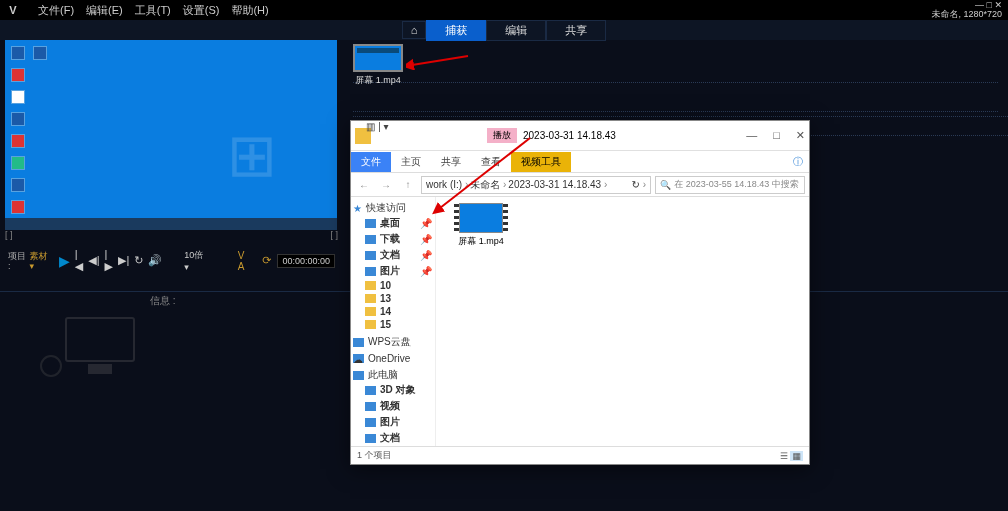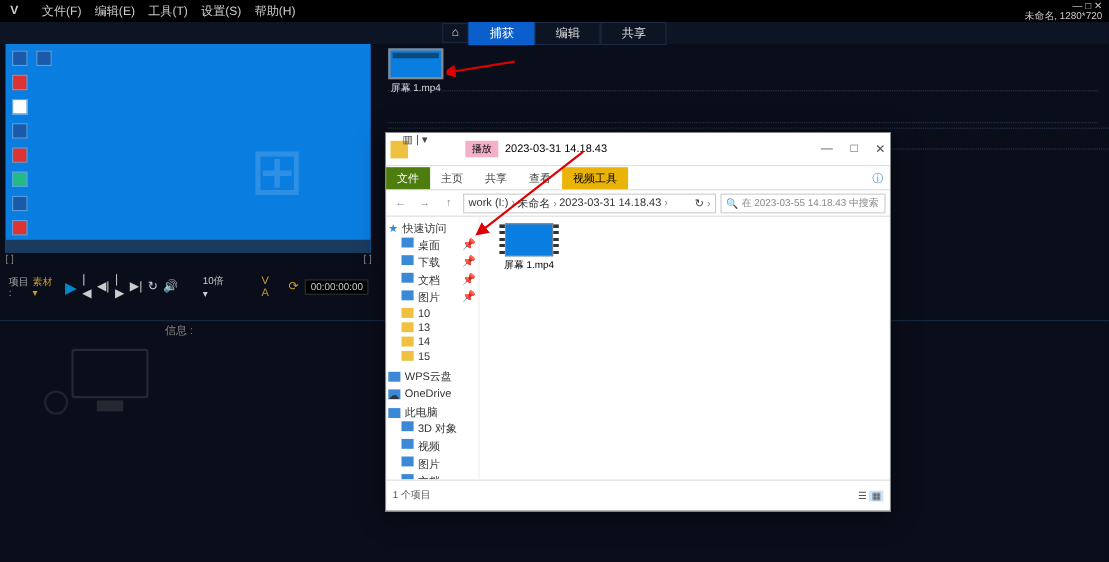--- a/index.html
+++ b/index.html
@@ -64,43 +64,43 @@
 
 svg.anno { position: absolute; pointer-events: none; z-index: 50; }
 
 
 .explorer { position: absolute; left: 350px; top: 120px; width: 460px; height: 345px; background: #fff; border: 1px solid #888; color: #000; box-shadow: 0 4px 20px rgba(0,0,0,0.5); z-index: 40; display: flex; flex-direction: column; }
 .ex-title { height: 30px; background: #fff; display: flex; align-items: center; padding: 0 4px; border-bottom: 1px solid #e0e0e0; }
 .ex-title-icon { width: 16px; height: 16px; background: #f0c040; margin-right: 4px; }
 .ex-title-btns { margin-left: auto; display: flex; gap: 16px; color: #555; }
 .ex-ribbonrow { height: 22px; display: flex; align-items: center; font-size: 10px; border-bottom: 1px solid #ddd; }
 .ex-ribbon-tab { padding: 3px 10px; color: #444; }
-.ex-ribbon-tab.file { background: #4d7c0f; color: #fff; }
+.ex-ribbon-tab.file { background: #3b82f6; color: #fff; }
 .ex-ribbon-tab.pink { background: #eab308; color: #000; }
 .ex-addr { height: 24px; display: flex; align-items: center; gap: 4px; padding: 2px 4px; border-bottom: 1px solid #ddd; font-size: 10px; }
 .ex-nav-btn { width: 18px; height: 18px; color: #888; display: flex; align-items: center; justify-content: center; }
 .ex-path { flex: 1; border: 1px solid #ccc; height: 18px; display: flex; align-items: center; padding: 0 4px; gap: 2px; color: #333; }
 .ex-path span::after { content: ' ›'; color: #888; }
 .ex-search { width: 150px; border: 1px solid #ccc; height: 18px; padding: 0 4px; color: #888; font-size: 9px; display: flex; align-items: center; }
 .ex-body { flex: 1; display: flex; overflow: hidden; }
 .ex-side { width: 85px; border-right: 1px solid #eee; padding: 4px 2px; font-size: 10px; color: #333; overflow: hidden; }
 .ex-side-group { margin-bottom: 4px; }
 .ex-side-head { display: flex; align-items: center; gap: 4px; font-weight: 500; }
-.ex-side-item { display: flex; gap: 4px; padding: 1px 0 1px 12px; }
+.ex-side-item { display: flex; align-items: center; gap: 4px; padding: 1px 0 1px 12px; font-weight: bold; }
 .ex-star { color: #3a88d6; }
 .ex-folder { width: 11px; height: 9px; background: #f0c040; display: inline-block; }
 .ex-blue { width: 11px; height: 9px; background: #3a88d6; display: inline-block; }
 .ex-content { flex: 1; padding: 10px; position: relative; }
 .ex-file { width: 54px; text-align: center; position: absolute; left: 18px; top: 6px; }
 .ex-file-img { width: 44px; height: 30px; background: #0a7de0; border: 1px solid #888; margin: 0 auto; position: relative; }
 .ex-file-img::before,.ex-file-img::after { content: ''; position: absolute; top: 0; bottom: 0; width: 5px; background: repeating-linear-gradient(#333 0 3px, #fff 3px 6px); }
 .ex-file-img::before { left: -6px; }
 .ex-file-img::after { right: -6px; }
 .ex-file-label { font-size: 9px; color: #000; margin-top: 2px; }
-.ex-status { height: 28px; border-top: 1px solid #ddd; font-size: 9px; color: #555; padding: 2px 6px; display: flex; align-items: center; justify-content: space-between; }
+.ex-status { height: 18px; border-top: 1px solid #ddd; font-size: 9px; color: #555; padding: 2px 6px; display: flex; align-items: center; justify-content: space-between; }
 
 .pin-row { position: absolute; top: 0; left: 15px; font-size: 10px; color: #444; }
 </style>
 </head>
 <body>
 
 <div class="menubar">
   <div class="menubar-left">
     <span class="logo">V</span>
     <span>文件(F)</span>
@@ -199,21 +199,21 @@
       <marker id="ah2" markerWidth="8" markerHeight="8" refX="1" refY="3" orient="auto">
         <path d="M0,0 L6,3 L0,6 Z" fill="#d00"></path>
       </marker>
     </defs>
   <line x1="100" y1="6" x2="10" y2="76" stroke="#d00" stroke-width="2" marker-end="url(#ah2)"></line>
 </svg>
 
 <div class="explorer">
   <div class="ex-title">
     <span class="ex-title-icon"></span>
-    <span style="background:#f4b0c8;padding:1px 6px;font-size:9px;color:#000;margin-left:48px;">播放</span>
+    <span style="background:#f4b0c8;padding:1px 6px;font-size:9px;color:#000;margin-left:112px;">播放</span>
     <span style="font-size:10px;margin-left:6px;">2023-03-31 14.18.43</span>
     <span class="pin-row">▥ | ▾</span>
     <div class="ex-title-btns">
       <span>—</span>
       <span>□</span>
       <span>✕</span>
     </div>
   </div>
   <div class="ex-ribbonrow">
     <span class="ex-ribbon-tab file">文件</span>

